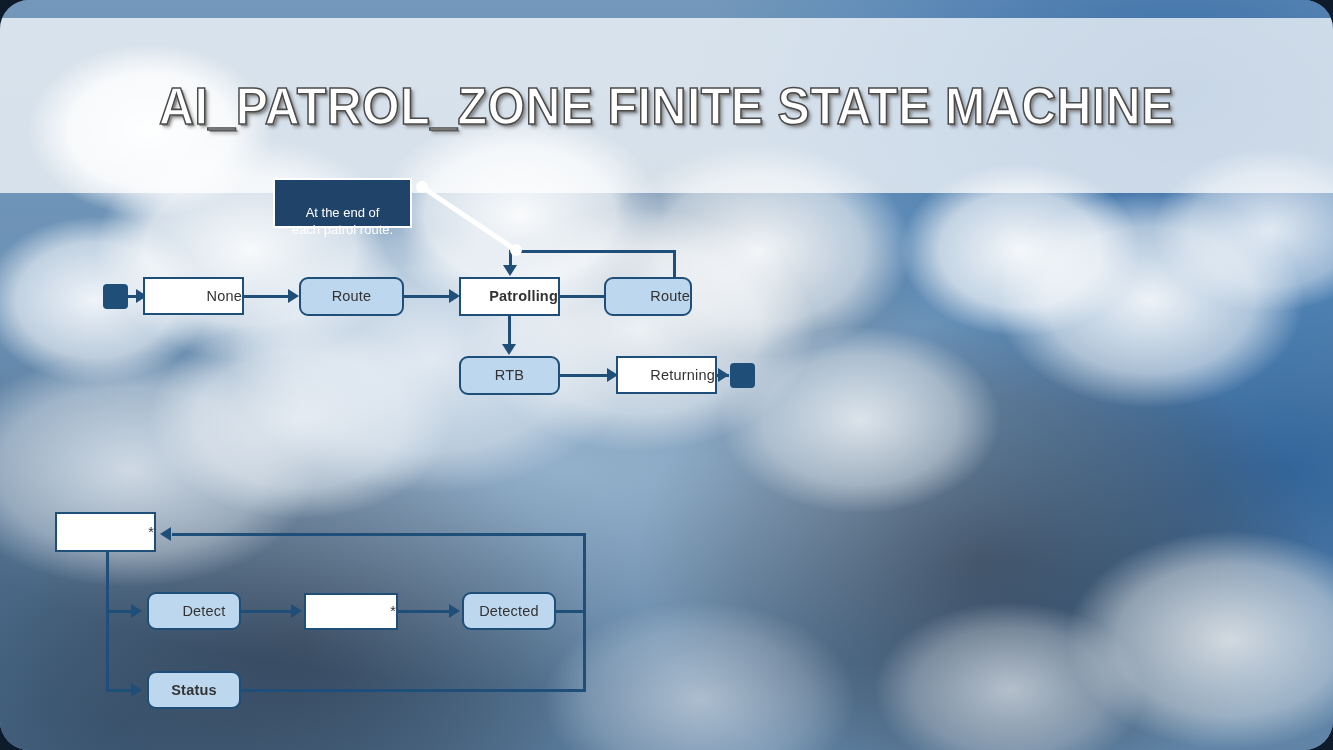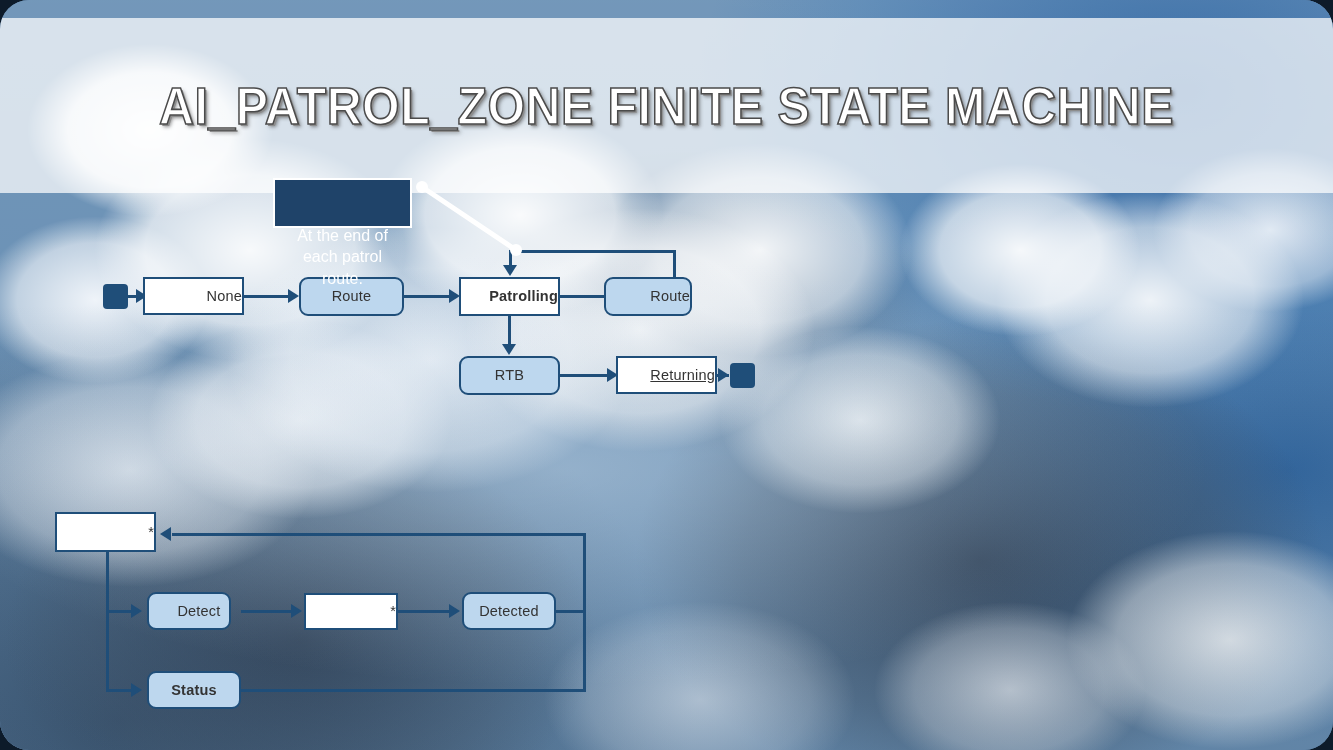--- a/index.html
+++ b/index.html
@@ -146,23 +146,23 @@
     border-right: 7px solid transparent;
   }
 
   
   .callout {
     position: absolute;
     box-sizing: border-box;
     background: #1f4369;
     border: 2.5px solid #ffffff;
     color: #ffffff;
-    font-size: 16px;
+    font-size: 13px;
     line-height: 1.35;
-    padding: 23px 10px 7px 10px;
+    padding: 6px 10px 7px 10px;
     text-align: center;
     white-space: pre-line;
   }
   .leader { position: absolute; left: 0; top: 0; pointer-events: none; }
 </style>
 </head>
 <body>
 
 <div id="slide">
 
@@ -214,21 +214,21 @@
   <div class="v-line" style="left:508px; top:316px; height:30px;"></div>
   <div class="arrow-d" style="left:502px; top:344px;"></div>
 
   <div class="node blue" style="left:459px; top:356px; width:101px; height:39px;">
     <span>RTB</span>
   </div>
 
   <div class="h-line" style="left:560px; top:374px; width:52px;"></div>
   <div class="arrow-r" style="left:607px; top:368px;"></div>
 
-  <div class="node white" style="left:616px; top:356px; width:101px; height:38px;text-decoration:underline;">
+  <div class="node white" style="left:616px; top:356px; width:101px; height:38px;">
     <span>Returning</span>
   </div>
 
   <div class="h-line" style="left:717px; top:374px; width:12px;"></div>
   <div class="arrow-r" style="left:718px; top:368px;"></div>
   <div class="marker" style="left:730px; top:363px; width:25px; height:25px;"></div>
 
   <svg class="leader" width="1333" height="750">
     <line x1="422" y1="187" x2="516" y2="250" stroke="#ffffff" stroke-width="5" stroke-linecap="round"></line>
     <circle cx="422" cy="187" r="6" fill="#ffffff"></circle>
@@ -242,21 +242,21 @@
 
   <div class="node white" style="left:55px; top:512px; width:101px; height:40px;">
     <span>*</span>
   </div>
 
   <div class="v-line" style="left:106px; top:552px; height:138px;"></div>
 
   <div class="h-line" style="left:106px; top:610px; width:29px;"></div>
   <div class="arrow-r" style="left:131px; top:604px;"></div>
 
-  <div class="node blue" style="left:147px; top:592px; width:84px; height:38px;padding-left:20px;">
+  <div class="node blue" style="left:147px; top:592px; width:94px; height:38px;padding-left:20px;">
     <span>Detect</span>
   </div>
 
   <div class="h-line" style="left:241px; top:610px; width:55px;"></div>
   <div class="arrow-r" style="left:291px; top:604px;"></div>
 
   <div class="node white" style="left:304px; top:593px; width:94px; height:37px;">
     <span>*</span>
   </div>
 

